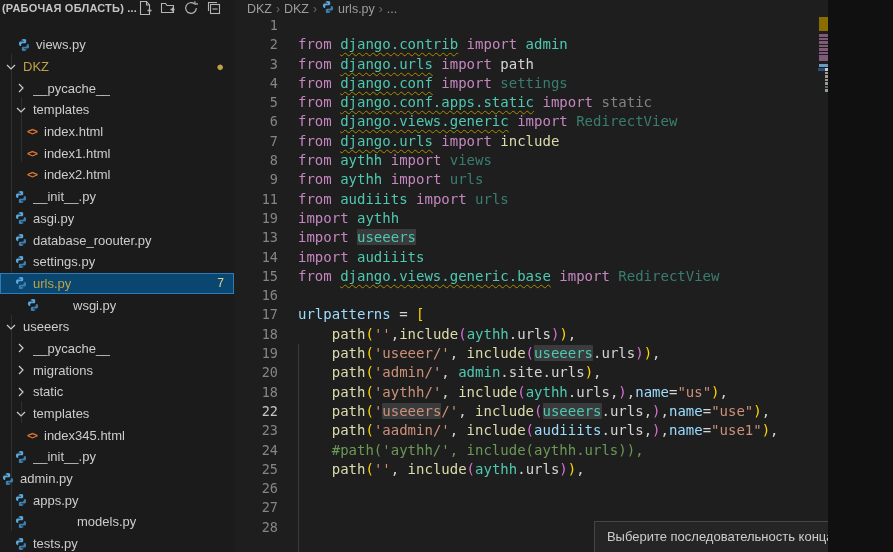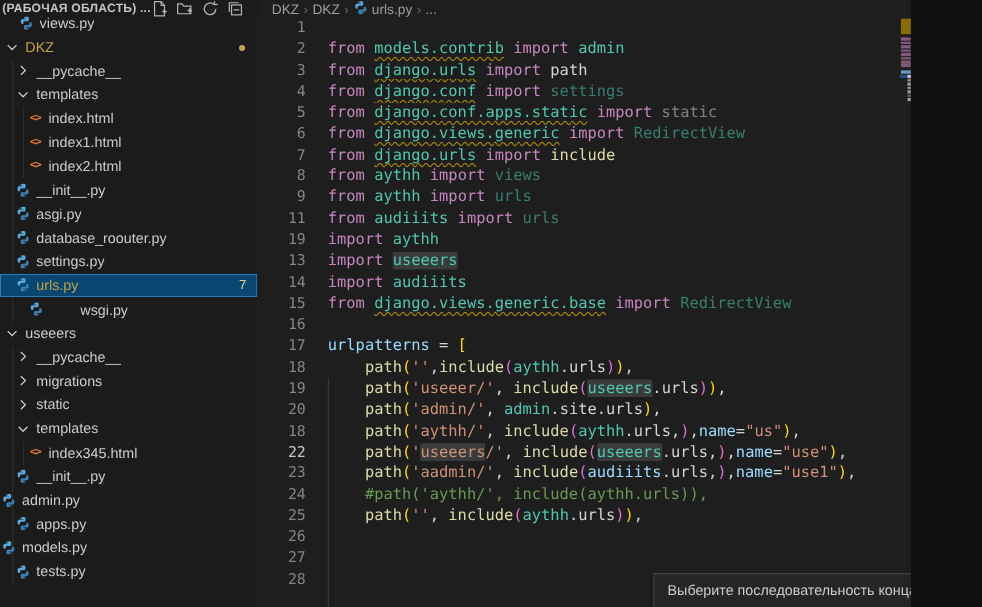--- a/index.html
+++ b/index.html
@@ -107,21 +107,21 @@
               <path d="M6.5 9h5"></path>
               <path d="M2.5 11V2.5H11"></path>
             </svg></span>
         </span>
     </div>
     <div class="guide" style="left:11px; top:54px; height:239px;"></div>
     <div class="guide" style="left:11px; top:315px; height:216px;"></div>
     <div class="guide" style="left:21px; top:97px; height:65px;"></div>
     <div class="guide" style="left:21px; top:401px; height:22px;"></div>
     <div class="tree" id="tree">
-        <div class="row" style="padding-left: 16px;">
+        <div class="row" style="padding-left: 16px; margin-top: 24px;">
           <span class="tw">
             <svg width="14" height="14" viewBox="0 0 16 16">
               <path fill="#5aa7dc" d="M7.9 1.2c-2.6 0-2.5 1.1-2.5 1.1v1.2h2.6v.4H4.1S2.2 3.7 2.2 6.4c0 2.7 1.6 2.6 1.6 2.6h1V7.7s-.1-1.6 1.6-1.6h2.6s1.5 0 1.5-1.5V2.4s.2-1.2-2.6-1.2zM6.5 2a.5.5 0 1 1 0 1 .5.5 0 0 1 0-1z"></path>
               <path fill="#3d7fb0" d="M8.1 14.8c2.6 0 2.5-1.1 2.5-1.1v-1.2H8v-.4h3.9s1.9.2 1.9-2.5c0-2.7-1.6-2.6-1.6-2.6h-1v1.3s.1 1.6-1.6 1.6H7s-1.5 0-1.5 1.5v2.2s-.2 1.2 2.6 1.2zm1.4-.8a.5.5 0 1 1 0-1 .5.5 0 0 1 0 1z"></path>
             </svg>
           </span>
           <span class="lbl">views.py</span>
         </div>
         <div class="row warn" style="padding-left: 3px;">
           <span class="tw">
@@ -287,21 +287,21 @@
         </div>
         <div class="row" style="padding-left: 13px;">
           <span class="tw">
             <svg width="14" height="14" viewBox="0 0 16 16">
               <path fill="#5aa7dc" d="M7.9 1.2c-2.6 0-2.5 1.1-2.5 1.1v1.2h2.6v.4H4.1S2.2 3.7 2.2 6.4c0 2.7 1.6 2.6 1.6 2.6h1V7.7s-.1-1.6 1.6-1.6h2.6s1.5 0 1.5-1.5V2.4s.2-1.2-2.6-1.2zM6.5 2a.5.5 0 1 1 0 1 .5.5 0 0 1 0-1z"></path>
               <path fill="#3d7fb0" d="M8.1 14.8c2.6 0 2.5-1.1 2.5-1.1v-1.2H8v-.4h3.9s1.9.2 1.9-2.5c0-2.7-1.6-2.6-1.6-2.6h-1v1.3s.1 1.6-1.6 1.6H7s-1.5 0-1.5 1.5v2.2s-.2 1.2 2.6 1.2zm1.4-.8a.5.5 0 1 1 0-1 .5.5 0 0 1 0 1z"></path>
             </svg>
           </span>
           <span class="lbl">apps.py</span>
         </div>
-        <div class="row" style="">
+        <div class="row" style="padding-left: 13px; gap: 44px;">
           <span class="tw">
             <svg width="14" height="14" viewBox="0 0 16 16">
               <path fill="#5aa7dc" d="M7.9 1.2c-2.6 0-2.5 1.1-2.5 1.1v1.2h2.6v.4H4.1S2.2 3.7 2.2 6.4c0 2.7 1.6 2.6 1.6 2.6h1V7.7s-.1-1.6 1.6-1.6h2.6s1.5 0 1.5-1.5V2.4s.2-1.2-2.6-1.2zM6.5 2a.5.5 0 1 1 0 1 .5.5 0 0 1 0-1z"></path>
               <path fill="#3d7fb0" d="M8.1 14.8c2.6 0 2.5-1.1 2.5-1.1v-1.2H8v-.4h3.9s1.9.2 1.9-2.5c0-2.7-1.6-2.6-1.6-2.6h-1v1.3s.1 1.6-1.6 1.6H7s-1.5 0-1.5 1.5v2.2s-.2 1.2 2.6 1.2zm1.4-.8a.5.5 0 1 1 0-1 .5.5 0 0 1 0 1z"></path>
             </svg>
           </span>
           <span class="lbl">models.py</span>
         </div>
         <div class="row" style="padding-left: 13px;">
           <span class="tw">
@@ -338,21 +338,21 @@
         </span>
       </div>
     <div class="indent-guide"></div>
     <div class="code" id="code">
         <div class="line">
           <span class="ln">1</span>
           <span class="lt"></span>
         </div>
         <div class="line">
           <span class="ln">2</span>
-          <span class="lt"><span class="kw">from </span><span class="sq">models.contrib</span><span class="kw"> import </span><span class="mod">admin</span></span>
+          <span class="lt"><span class="kw">from </span><span class="sq">django.contrib</span><span class="kw"> import </span><span class="mod">admin</span></span>
         </div>
         <div class="line">
           <span class="ln">3</span>
           <span class="lt"><span class="kw">from </span><span class="sq">django.urls</span><span class="kw"> import </span><span class="pl">path</span></span>
         </div>
         <div class="line">
           <span class="ln">4</span>
           <span class="lt"><span class="kw">from </span><span class="sq">django.conf</span><span class="kw"> import </span><span class="modf">settings</span></span>
         </div>
         <div class="line">

